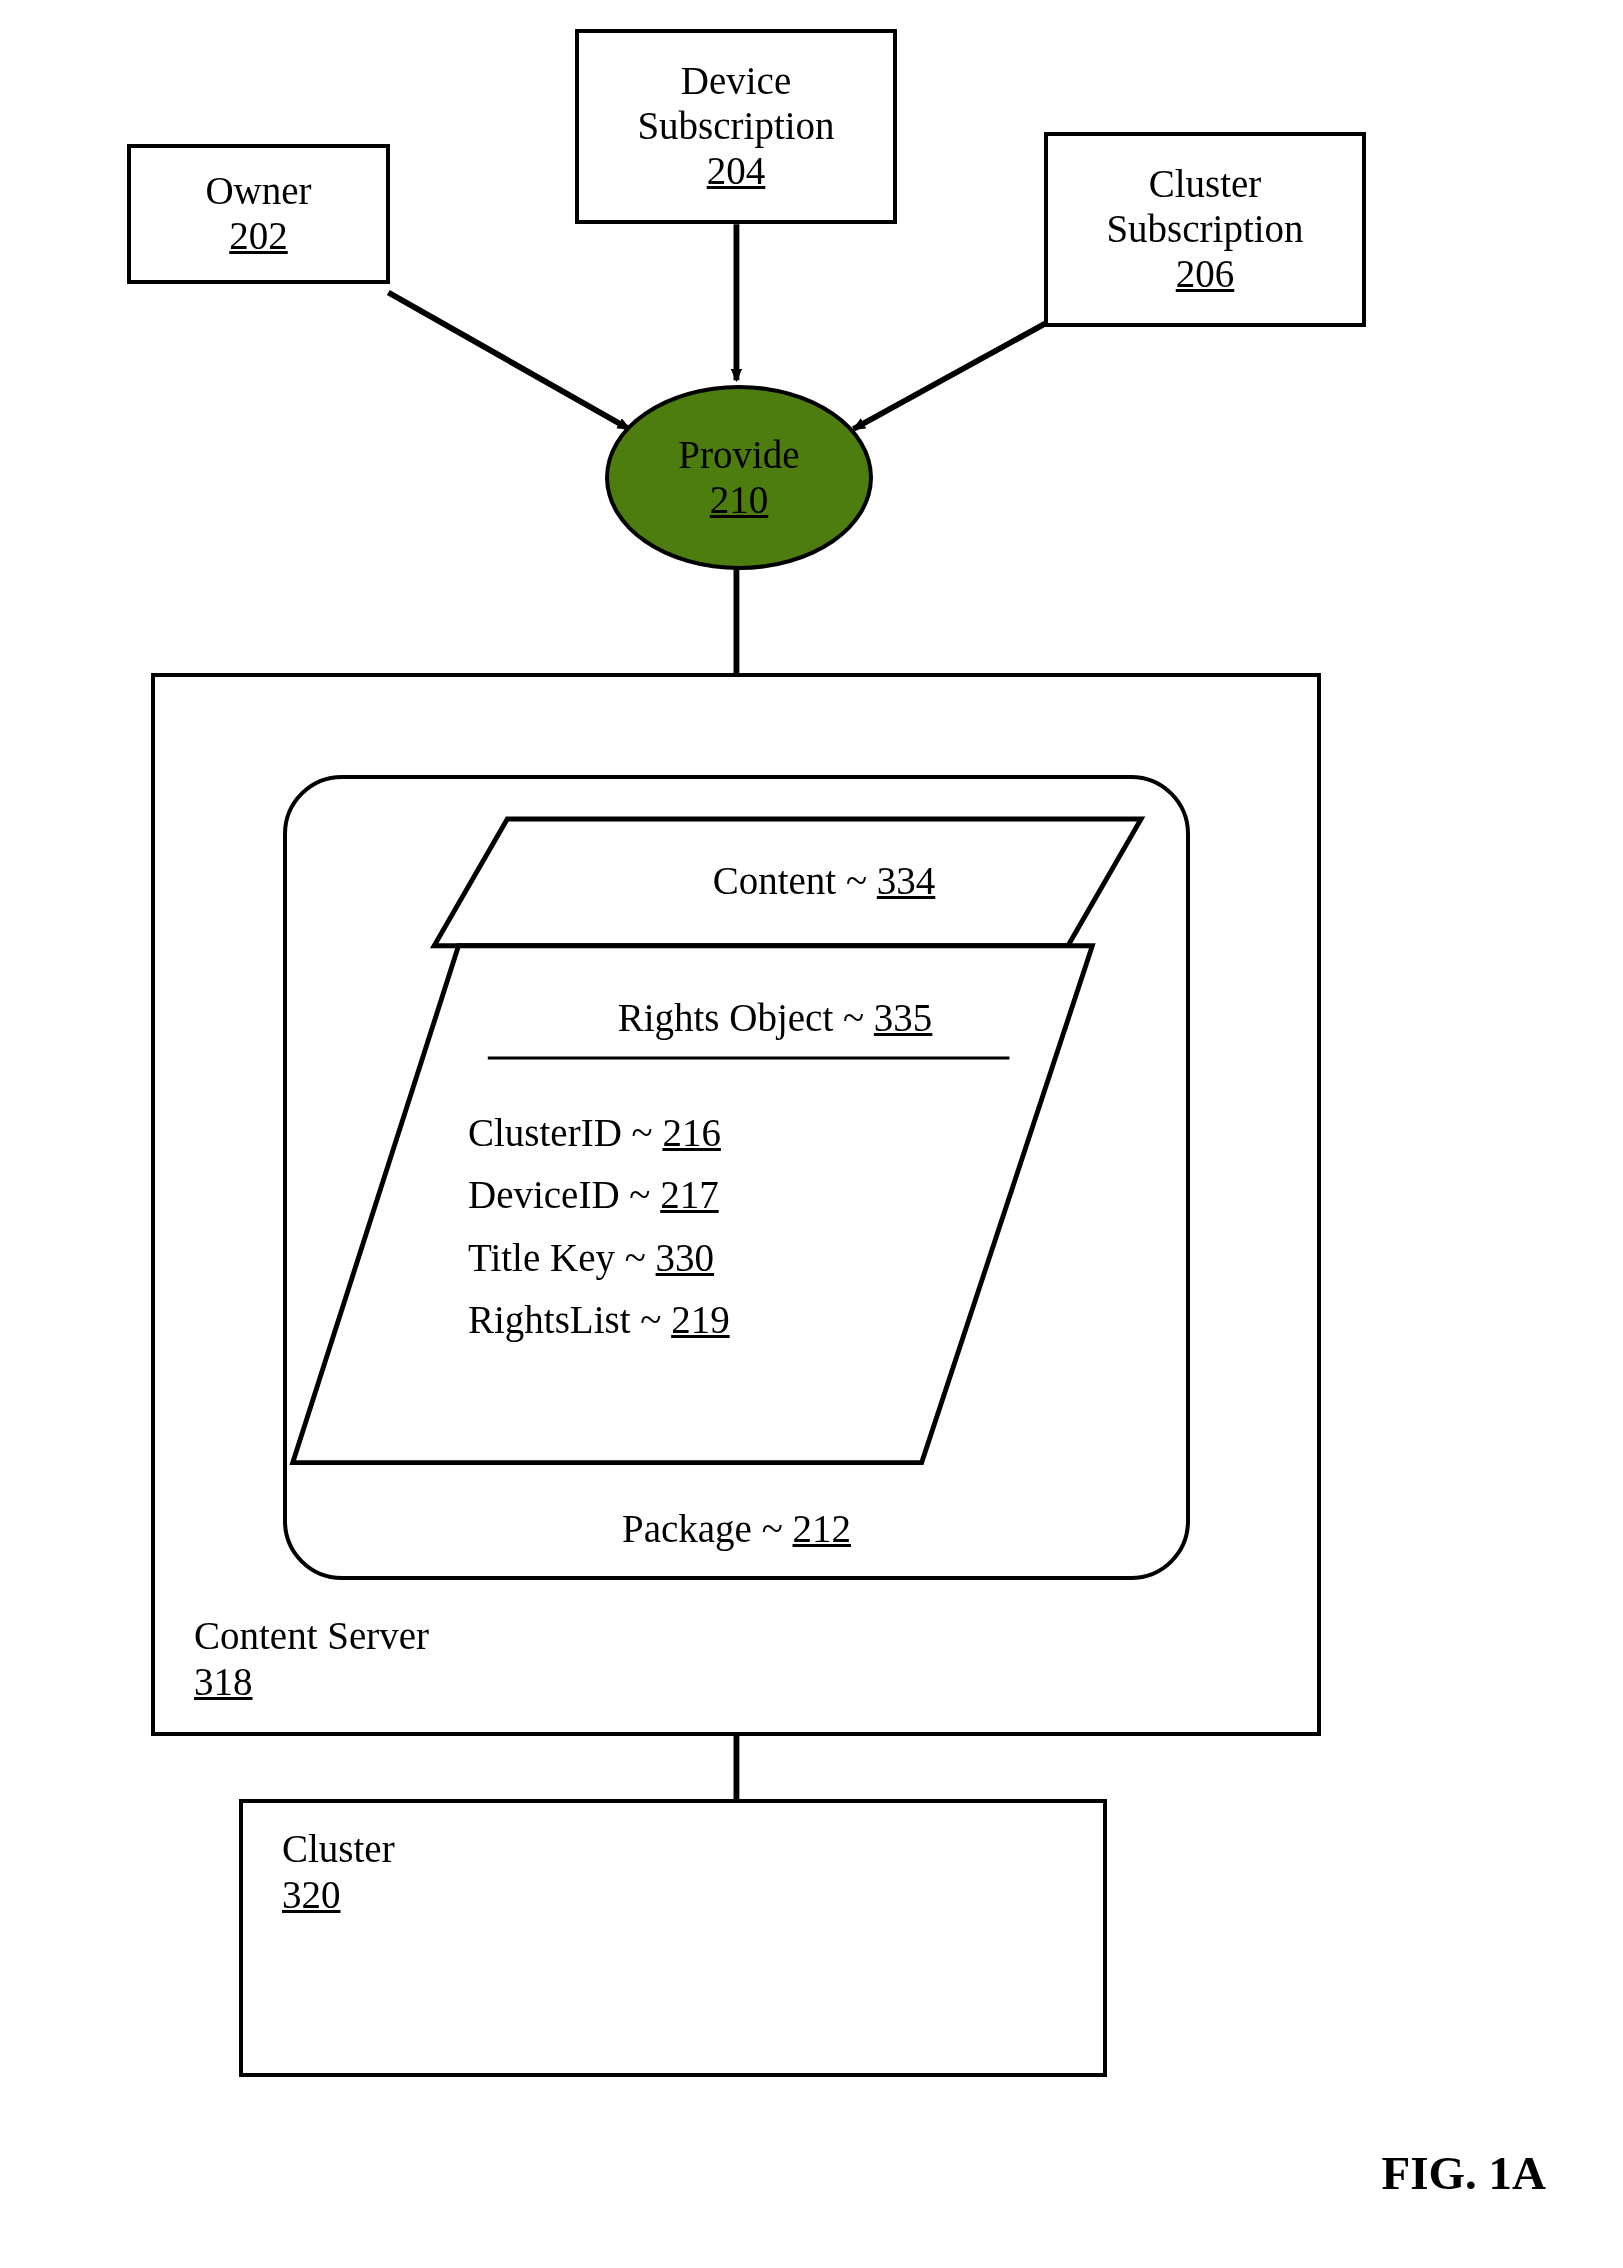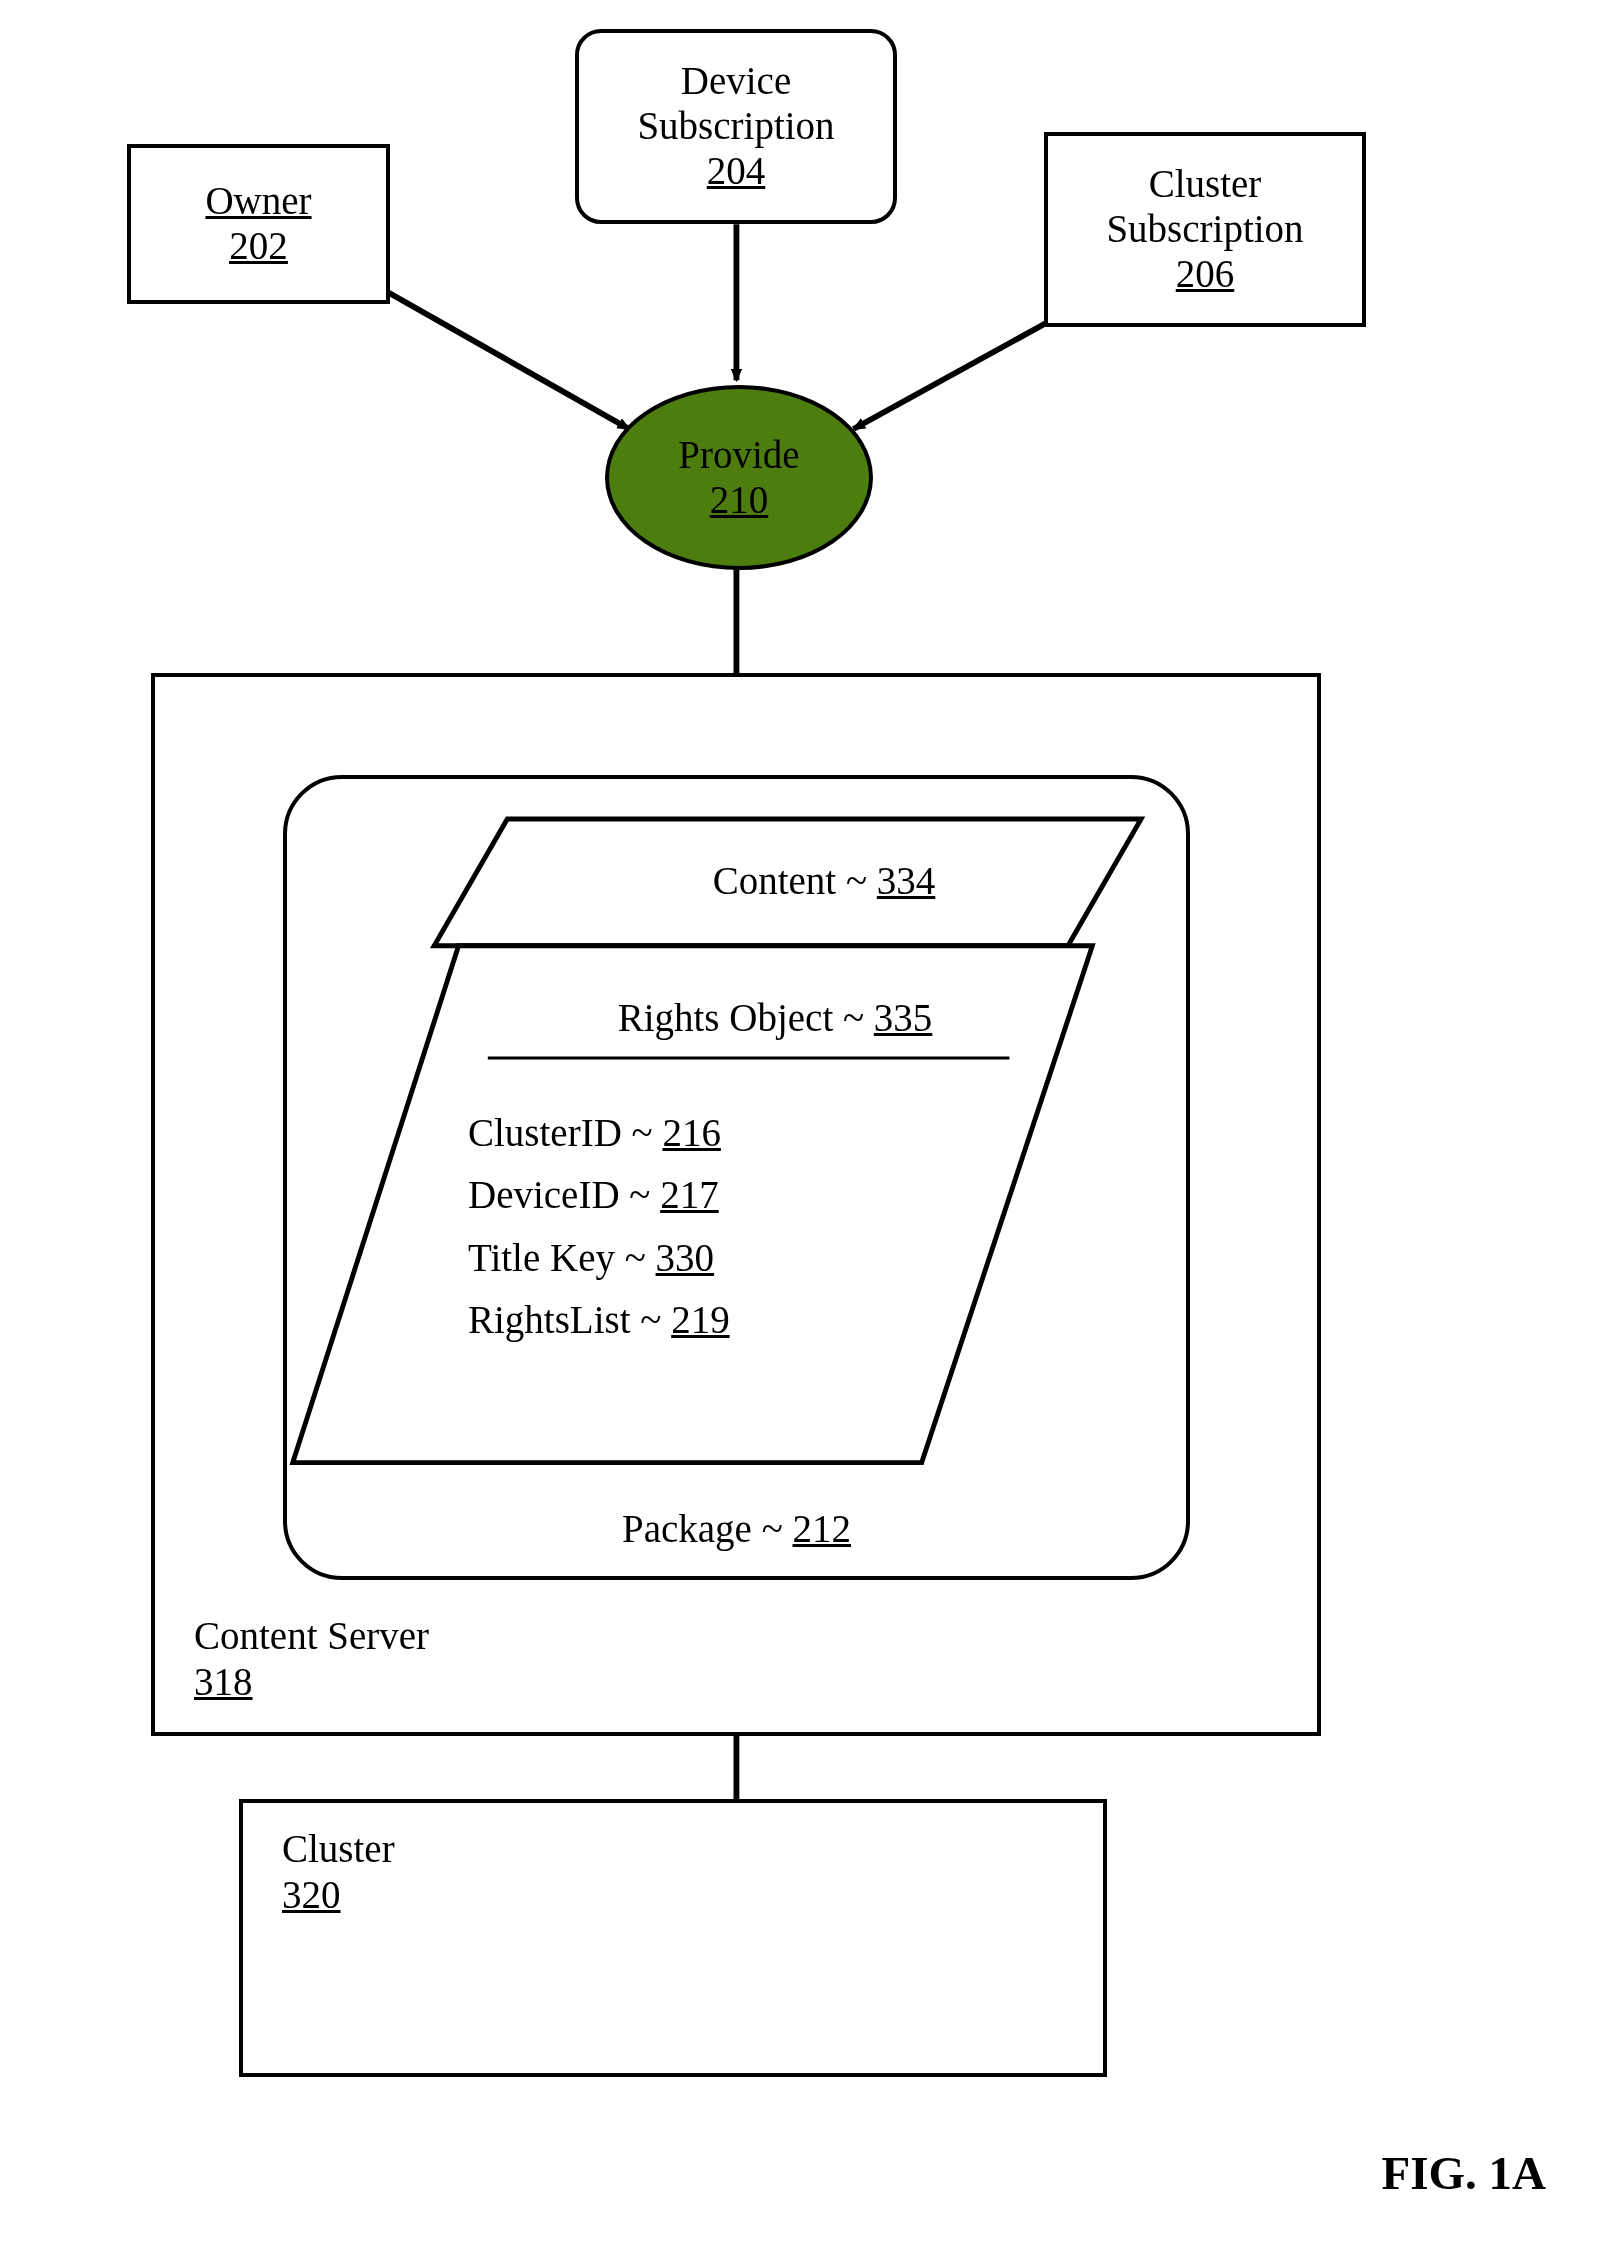--- a/index.html
+++ b/index.html
@@ -79,28 +79,28 @@
 
     <line x1="755" y1="230" x2="755" y2="390" stroke="#000" stroke-width="6" marker-end="url(#ah)"></line>
 
     <line x1="1075" y1="330" x2="875" y2="440" stroke="#000" stroke-width="6" marker-end="url(#ah)"></line>
 
     <line x1="755" y1="580" x2="755" y2="790" stroke="#000" stroke-width="6" marker-end="url(#ah)"></line>
 
     <line x1="755" y1="1620" x2="755" y2="1925" stroke="#000" stroke-width="6" marker-end="url(#ah)"></line>
   </svg>
 
-  <div class="box" style="left:127px; top:144px; width:263px; height:160px;text-decoration:underline;">
+  <div class="box" style="left:127px; top:144px; width:263px; height:140px;">
     <div class="center-col">
       <div class="lbl">Owner</div>
       <div class="lbl ref">202</div>
     </div>
   </div>
 
-  <div class="box" style="left:575px; top:29px; width:322px; height:195px;border-radius:26px;">
+  <div class="box" style="left:575px; top:29px; width:322px; height:195px;">
     <div class="center-col">
       <div class="lbl">Device</div>
       <div class="lbl">Subscription</div>
       <div class="lbl ref">204</div>
     </div>
   </div>
 
   <div class="box" style="left:1044px; top:132px; width:322px; height:195px;">
     <div class="center-col">
       <div class="lbl">Cluster</div>

